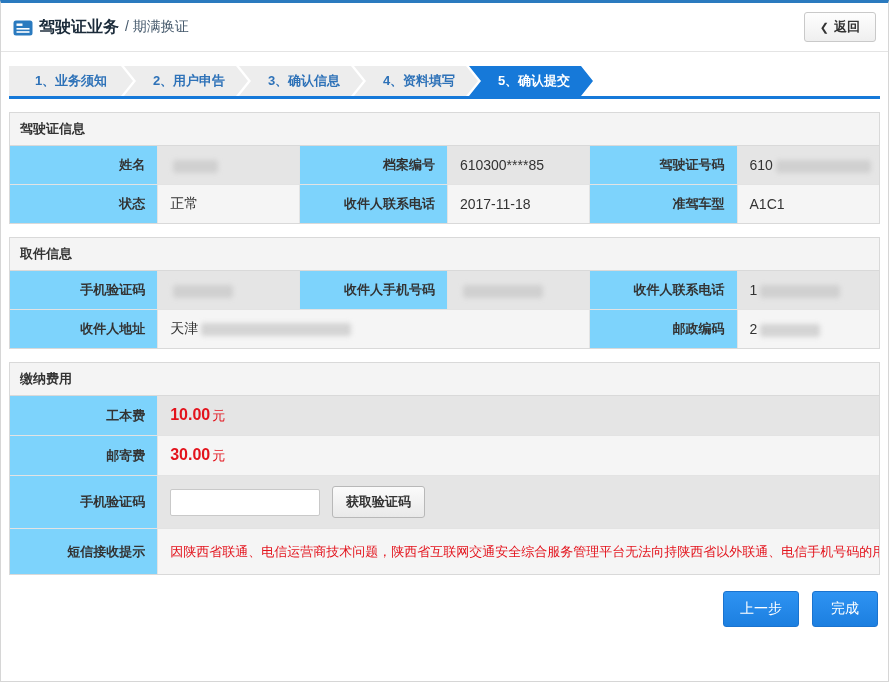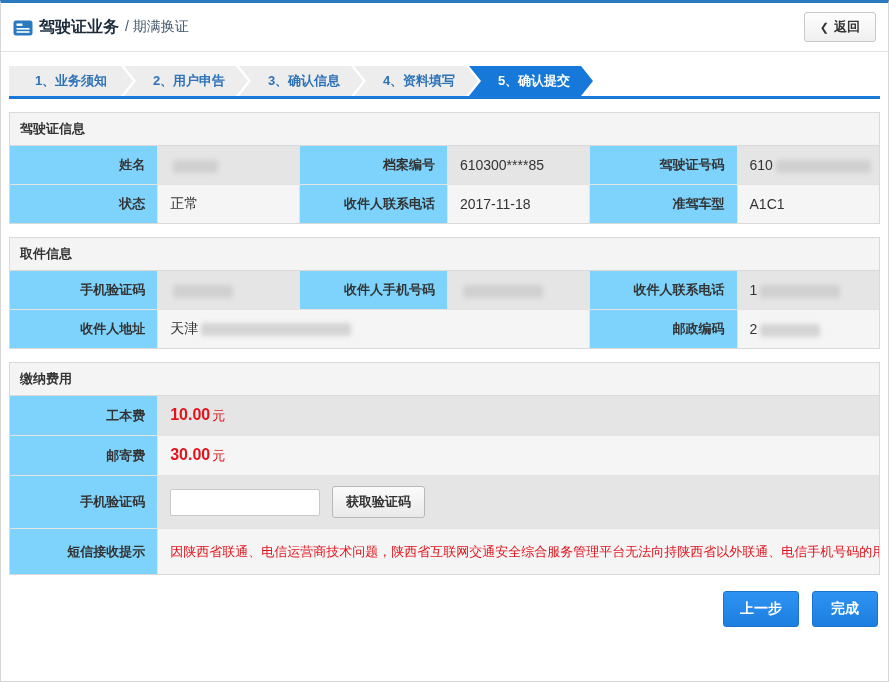--- a/index.html
+++ b/index.html
@@ -86,21 +86,21 @@
     cursor:pointer; font-family:inherit; font-weight:bold; vertical-align:middle;
   }
   td.notice-cell { white-space:normal; }
   .notice { color:#e3131c; font-size:13px; line-height:1.95; }
   
   .footer { display:flex; justify-content:flex-end; gap:13px; margin:16px 10px 0 10px; }
   .btn-primary {
     min-width:66px; padding:8px 16px;
     background:linear-gradient(#2e93f2,#1c7fe0); color:#fff;
     border:1px solid #1a73cf; border-radius:3px;
-    font-size:14px; font-weight:bold; cursor:pointer; font-family:inherit;
+    font-size:14px; font-weight:normal; cursor:pointer; font-family:inherit;
   }
 </style>
 </head>
 <body>
 
 <div class="page">
 
   <div class="topbar">
     <div class="title-wrap">
       <span class="title-icon">

